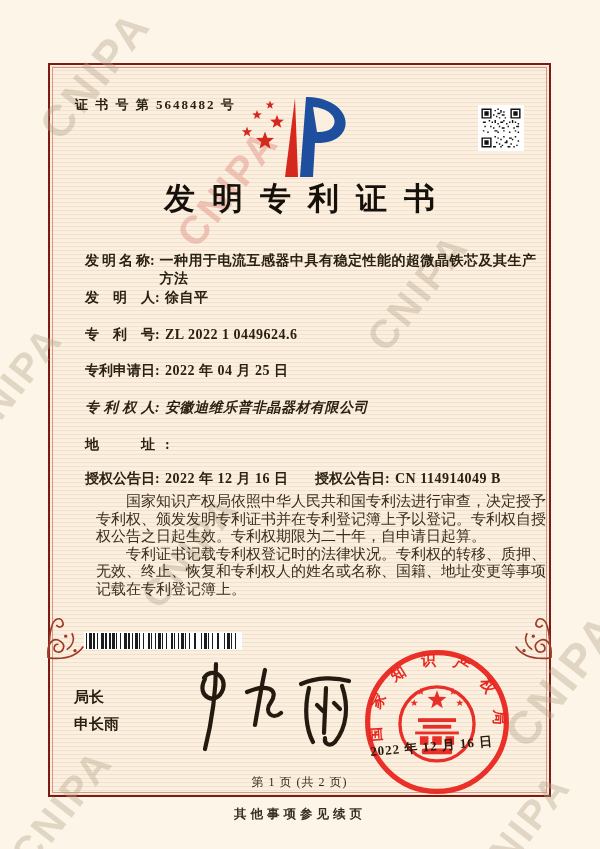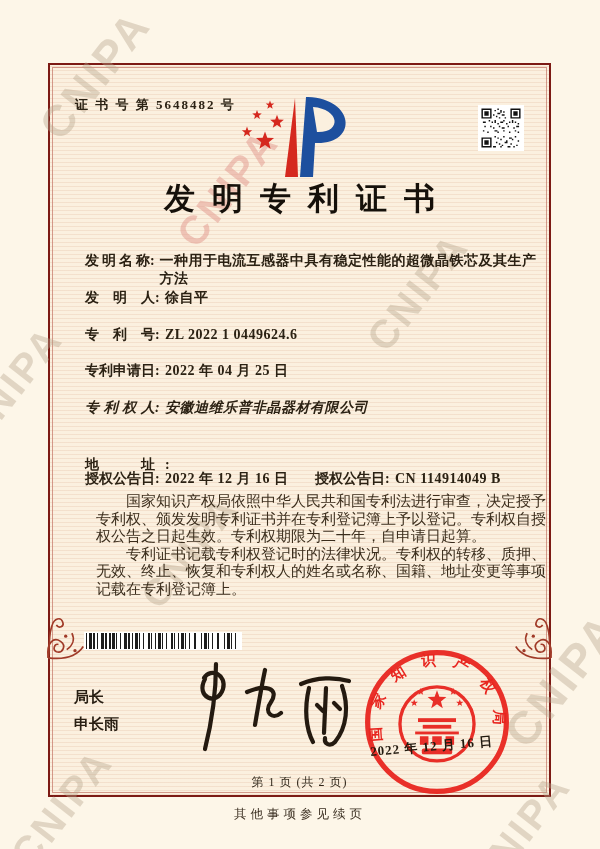--- a/index.html
+++ b/index.html
@@ -48,21 +48,21 @@
     background:repeating-linear-gradient(90deg,#1c1c1c 0 1.5px,#fff 1.5px 3px,#1c1c1c 3px 6px,#fff 6px 7px,#1c1c1c 7px 8.5px,#fff 8.5px 11px,#1c1c1c 11px 12.5px,#fff 12.5px 15.5px,#1c1c1c 15.5px 18.5px,#fff 18.5px 19.5px,#1c1c1c 19.5px 20.5px,#fff 20.5px 23px);
   }
   .officer { position:absolute; left:26px; top:621px; font-size:15px; font-weight:700; color:#2a2014; line-height:27px; }
   .signature { position:absolute; left:137px; top:598px; }
   .seal { position:absolute; left:313px; top:583px; }
   .seal-date { position:absolute; left:322px; top:673px; width:160px; font-size:13px; font-weight:700; color:#221a0f; transform:rotate(-5deg); letter-spacing:1px; }
   .page-info { position:absolute; top:711px; width:100%; text-align:center; font-size:12px; letter-spacing:1px; color:#31271a; }
   .flourish { position:absolute; bottom:-5px; }
   .flourish.bl { left:-4px; }
   .flourish.br { right:-4px; transform:scaleX(-1); }
-  .continuation { position:absolute; top:806px; width:100%; text-align:center; z-index:3; font-size:12.5px; letter-spacing:4px; font-weight:400; color:#3a2e20; }
+  .continuation { position:absolute; top:806px; width:100%; text-align:center; z-index:3; font-size:12.5px; letter-spacing:4px; font-weight:700; color:#3a2e20; }
 </style>
 </head>
 <body>
 
 <div class="page">
 
   <div class="wm" style="left:95px; top:75px; font-size:44px;">CNIPA</div>
   <div class="wm pink" style="left:228px; top:188px; font-size:40px;">CNIPA</div>
   <div class="wm" style="left:418px; top:292px; font-size:40px;">CNIPA</div>
   <div class="wm" style="left:12px; top:385px; font-size:40px;">CNIPA</div>
@@ -127,21 +127,21 @@
     <div class="row" style="top:299px;">
       <span class="flabel">专利申请日</span>
         <span class="colon">:</span>
       <span class="fvalue">2022 年 04 月 25 日</span>
     </div>
     <div class="row" style="top:336px;font-style:italic;">
       <span class="flabel">专利权人</span>
         <span class="colon">:</span>
       <span class="fvalue">安徽迪维乐普非晶器材有限公司</span>
     </div>
-    <div class="row" style="top:393px;">
+    <div class="row" style="top:373px;">
       <span class="flabel">地址</span>
         <span class="colon"></span>
         <span class="colon">:</span>
     </div>
     <div class="row" style="top:407px;">
       <span class="flabel">授权公告日</span>
         <span class="colon">:</span>
       <span class="fvalue fixed1">2022 年 12 月 16 日</span>
       <span class="flabel">授权公告日</span>
         <span class="colon">:</span>

